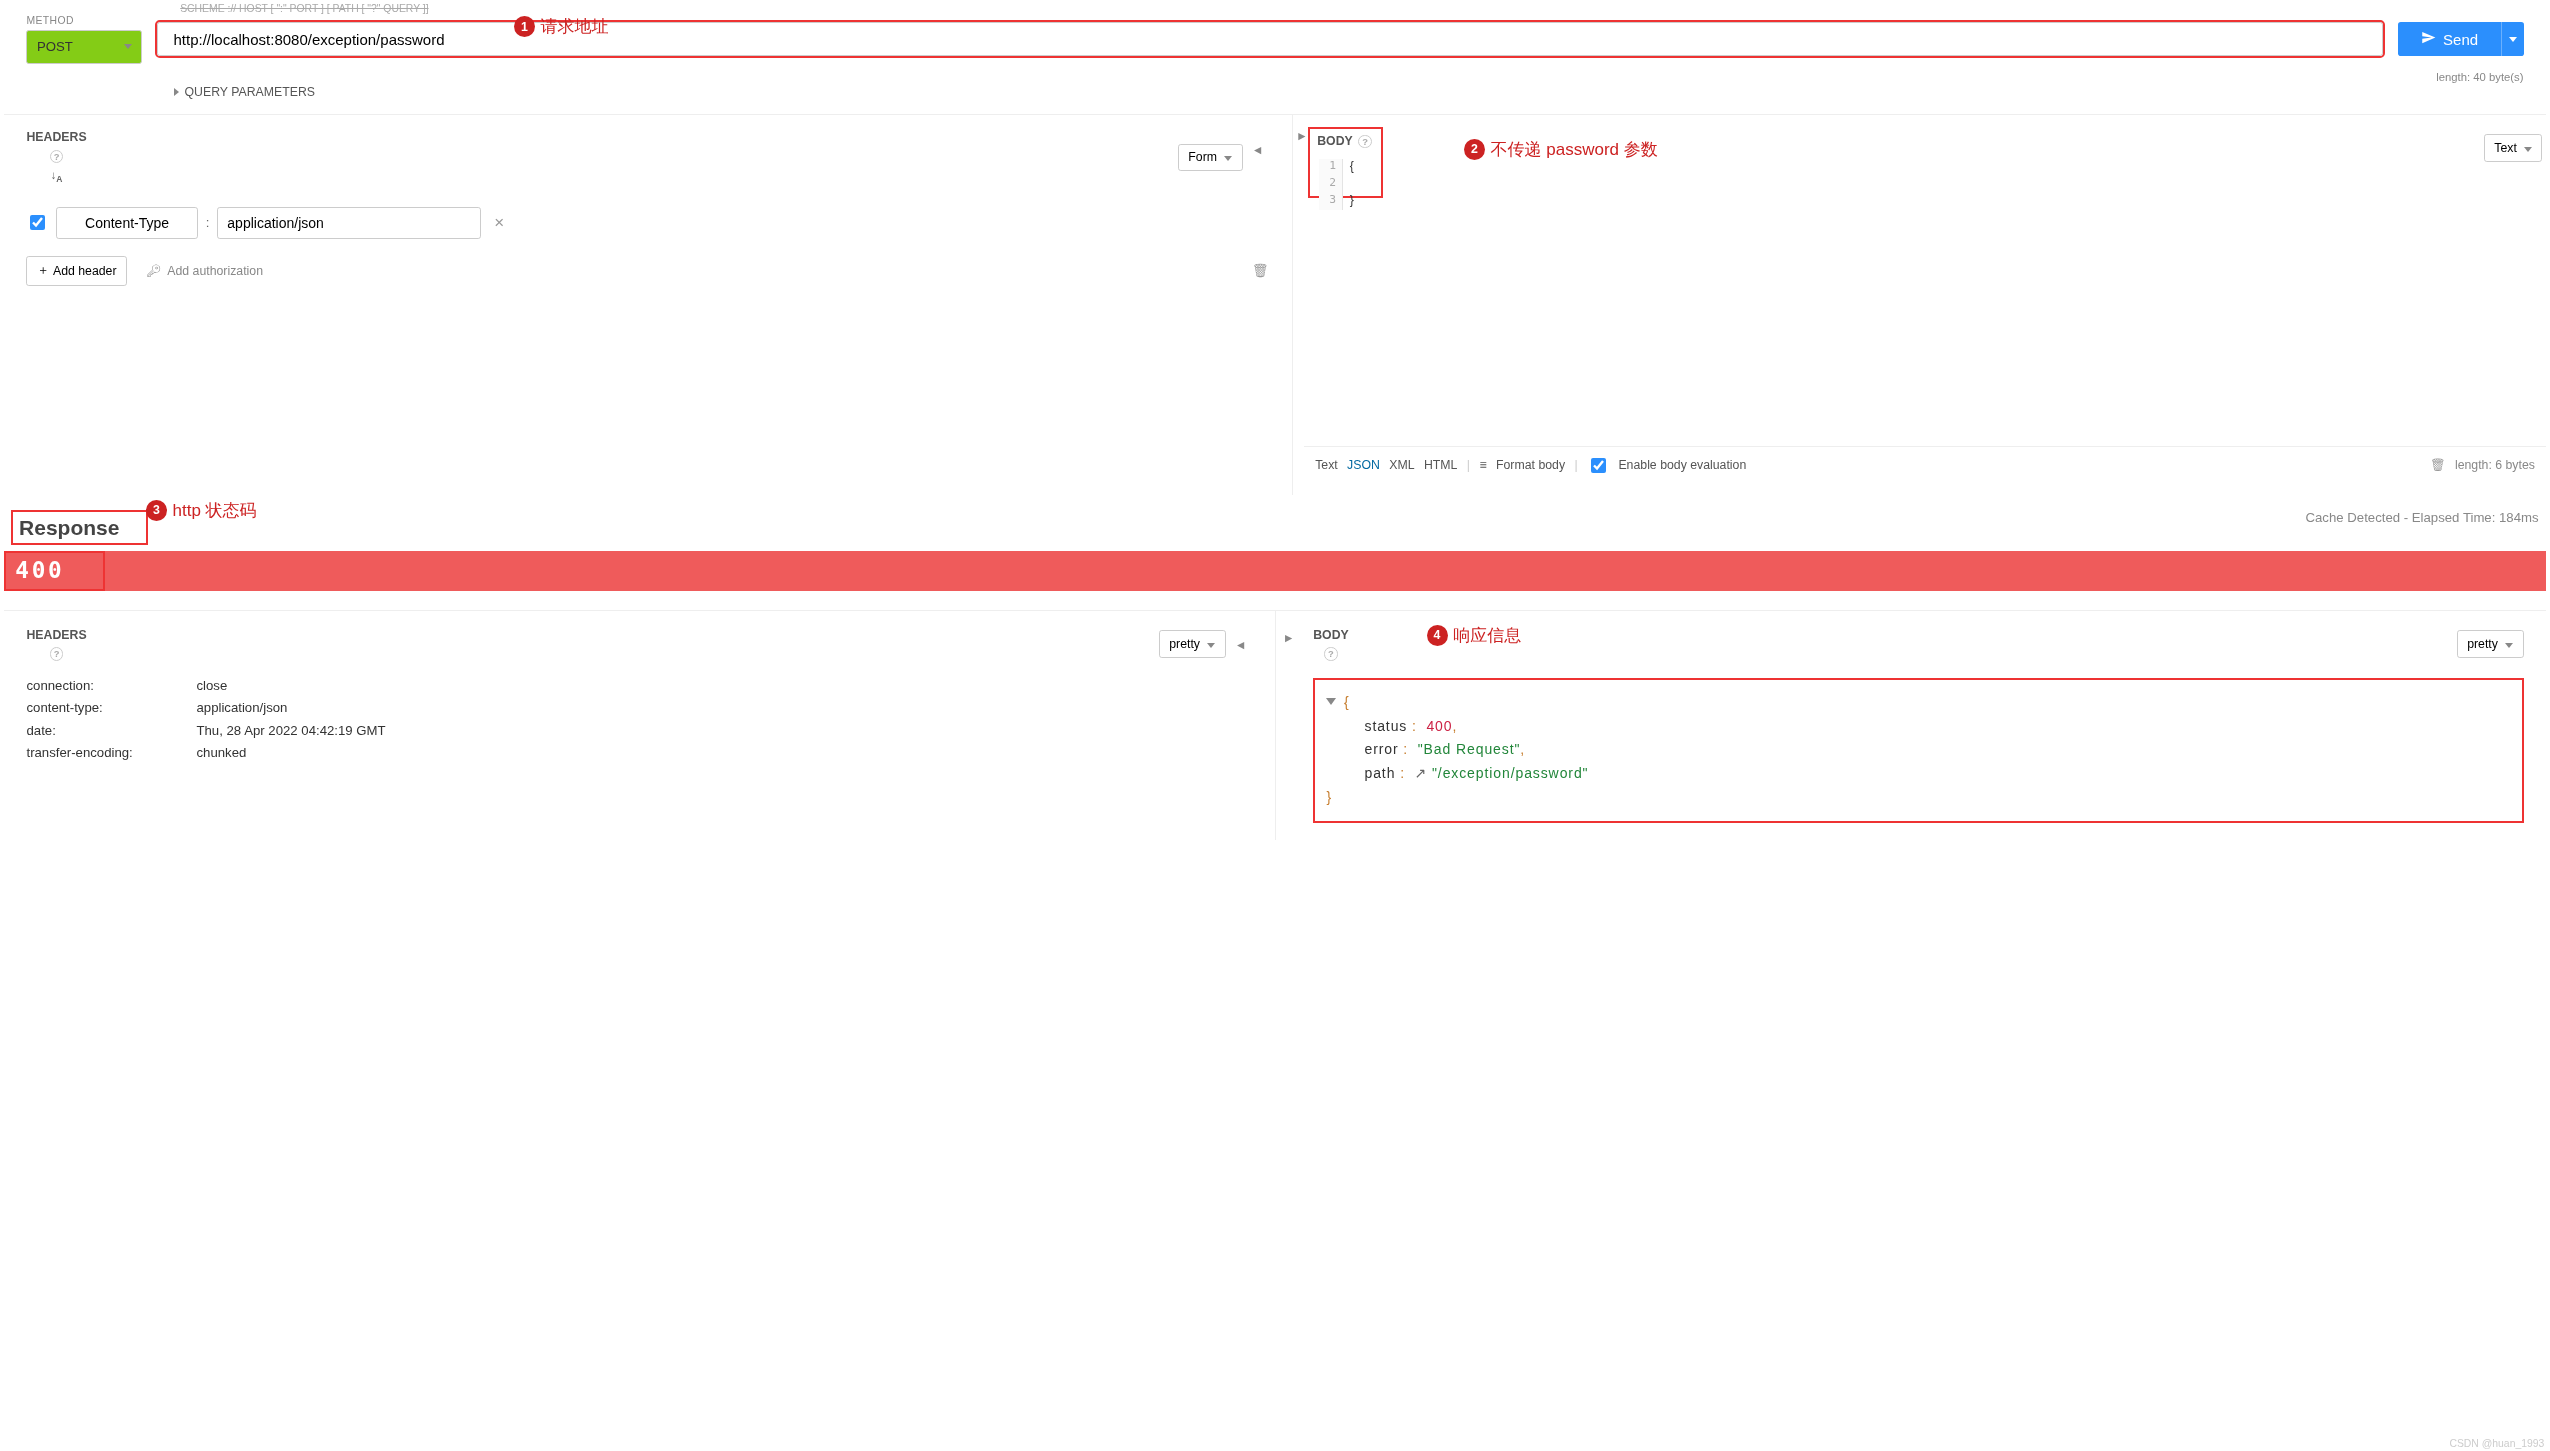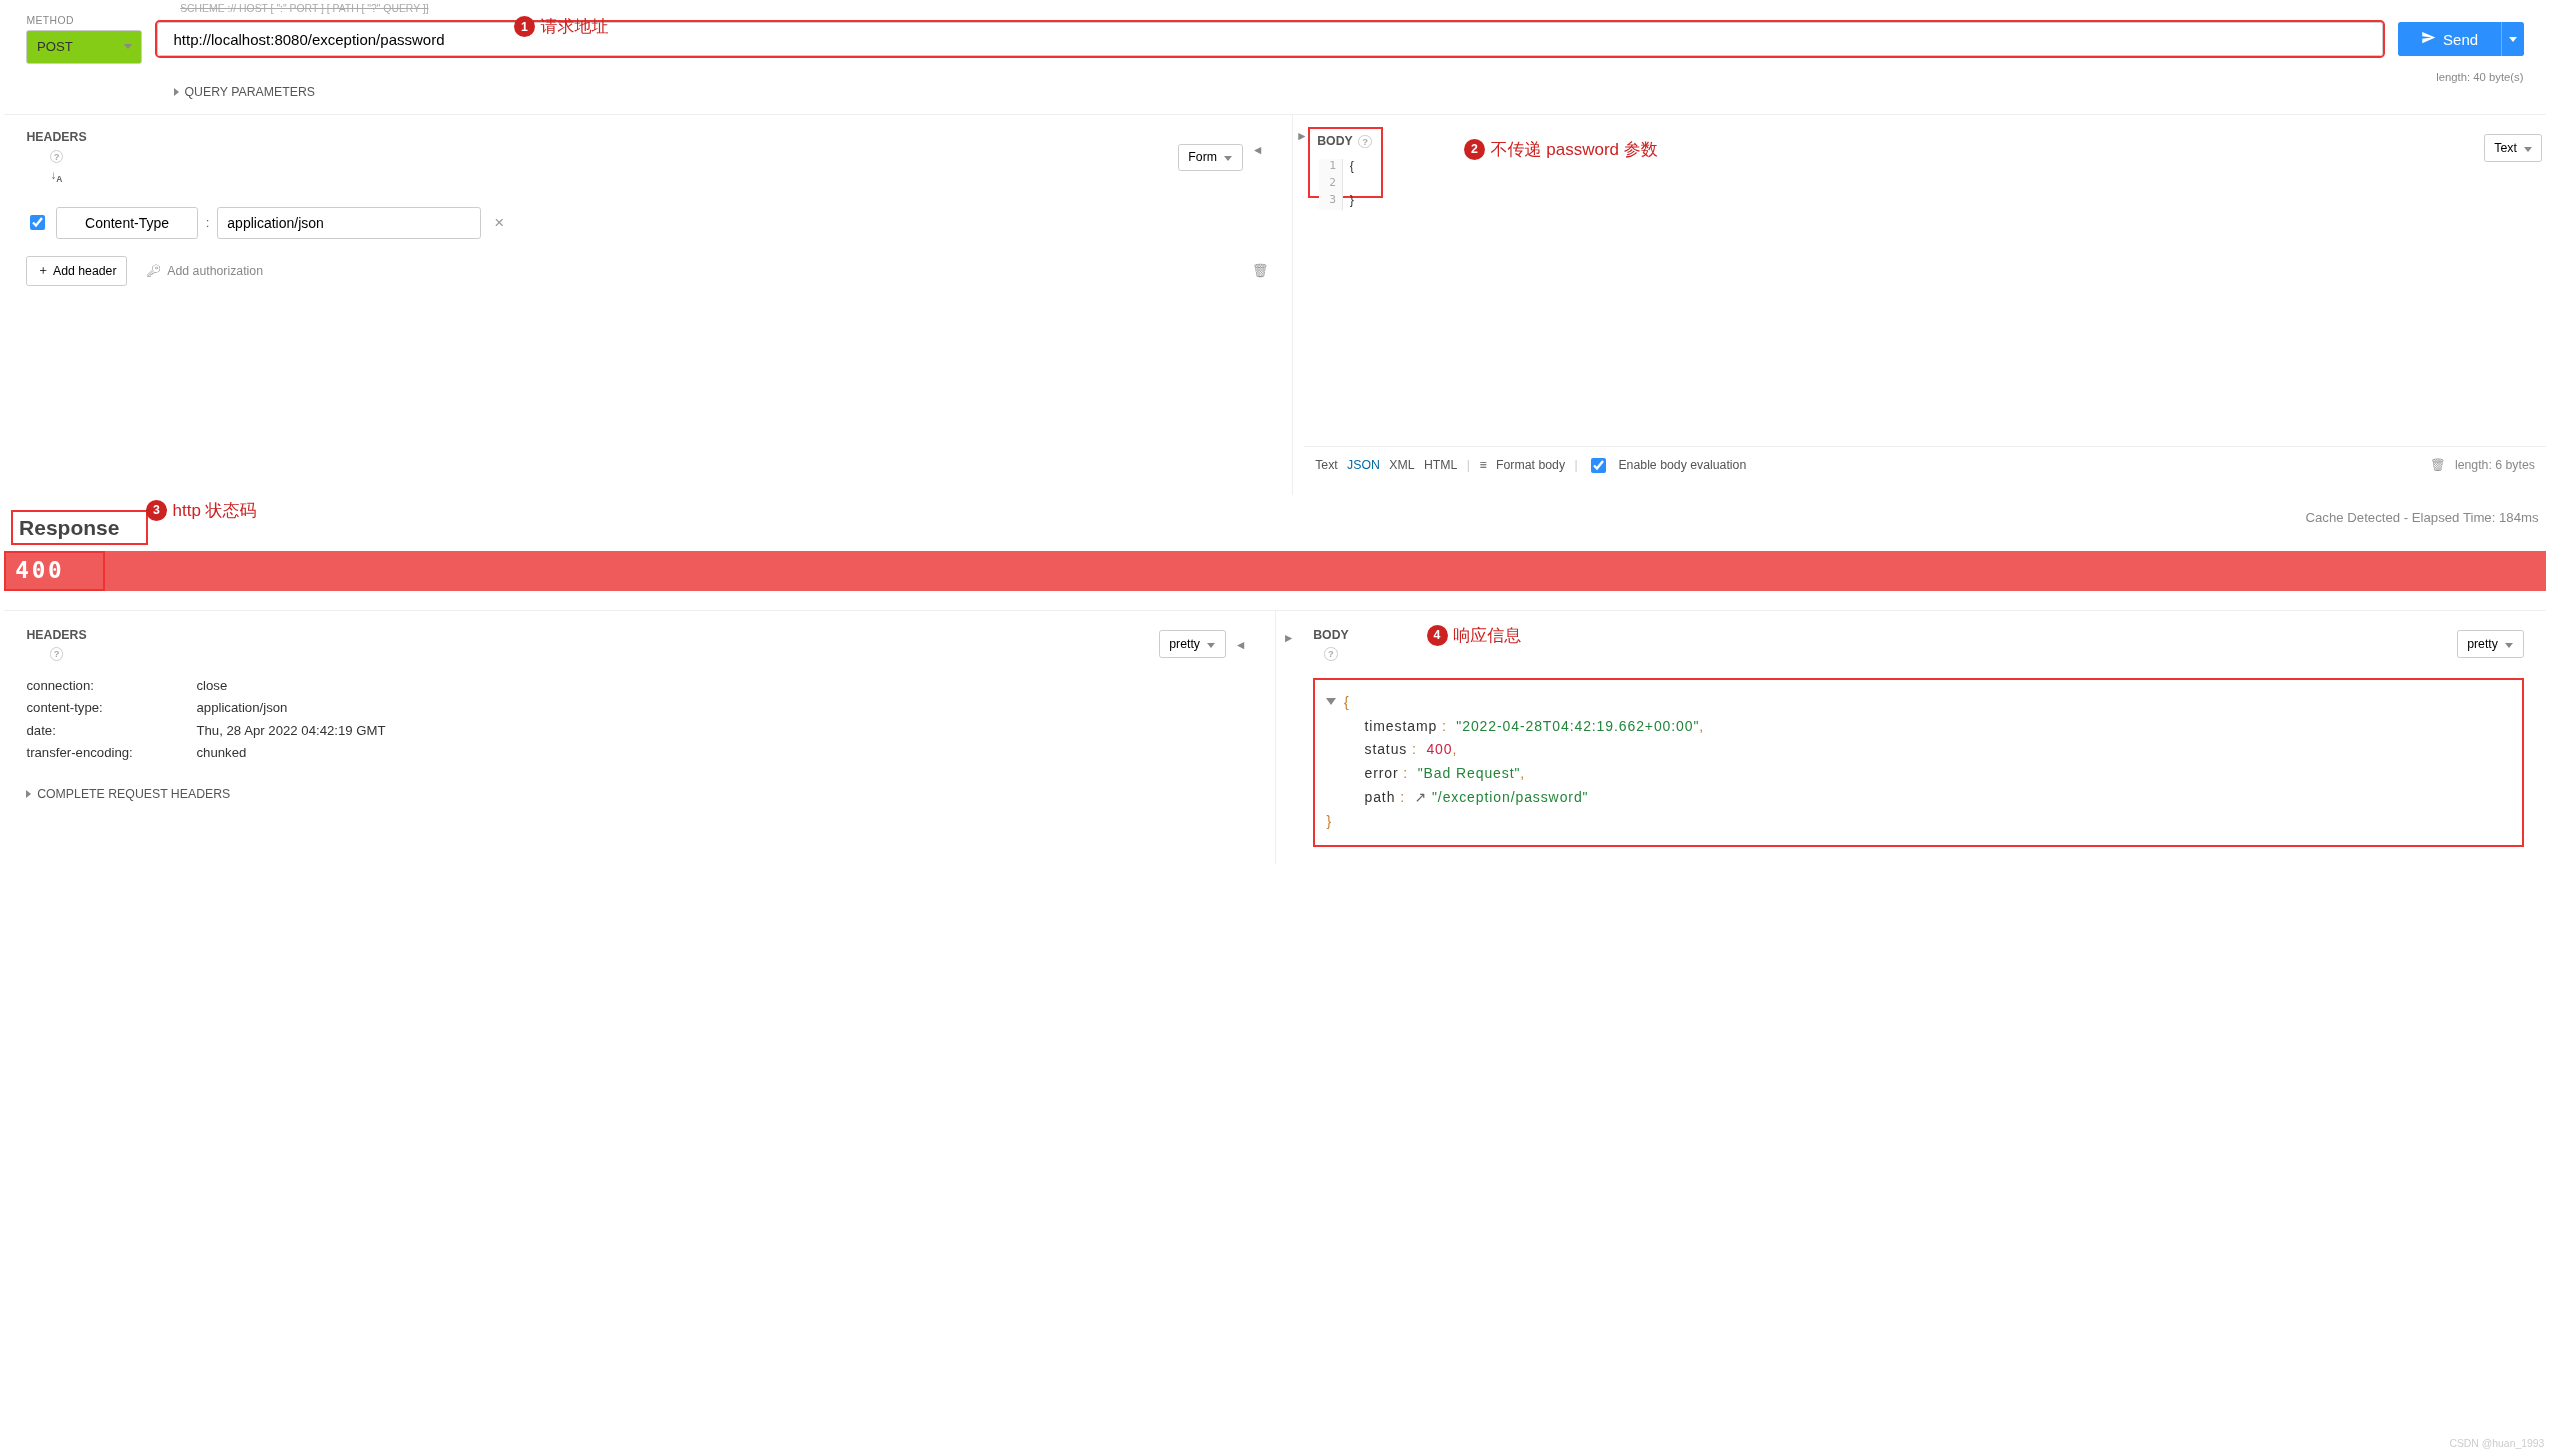--- a/index.html
+++ b/index.html
@@ -259,24 +259,20 @@
         <div class="kv">
           <span>connection:</span>
           <span>close</span>
           <span>content-type:</span>
           <span>application/json</span>
           <span>date:</span>
           <span>Thu, 28 Apr 2022 04:42:19 GMT</span>
           <span>transfer-encoding:</span>
           <span>chunked</span>
         </div>
-        <div class="complete">
-          <span class="tri"></span>
-          <span>COMPLETE REQUEST HEADERS</span>
-        </div>
       </div>
 
       <div class="resp-pane" style="position:relative;">
         <span class="collapsetri" style="position:absolute;left:1.9px;top:21px;">▶</span>
         <div class="resp-hdr-top" style="padding-left:15px;">
           <div class="pane-title">
             <span>BODY</span>
             <span class="help-ic">?</span>
           </div>
           <button class="formbtn">
@@ -285,21 +281,20 @@
           </button>
         </div>
 
         <div class="annot" style="left:151px; top:13.2px;">
           <span class="circle-num">4</span>
           <span>响应信息</span>
         </div>
 
         <div class="json-box" style="margin-left:15px; margin-top:3.8px;">
           <div><span class="jcaret"></span><span class="jpunc">{</span></div>
-          <div style="padding-left:38px;"><span class="json-key">timestamp</span> <span class="jpunc">:</span>&nbsp; <span class="json-str">"2022-04-28T04:42:19.662+00:00"</span><span class="jpunc">,</span></div>
           <div style="padding-left:38px;"><span class="json-key">status</span> <span class="jpunc">:</span>&nbsp; <span class="json-num">400</span><span class="jpunc">,</span></div>
           <div style="padding-left:38px;"><span class="json-key">error</span> <span class="jpunc">:</span>&nbsp; <span class="json-str">"Bad Request"</span><span class="jpunc">,</span></div>
           <div style="padding-left:38px;"><span class="json-key">path</span> <span class="jpunc">:</span>&nbsp; <span style="color:#666;">↗︎</span> <a href="#" class="extlink"><span class="json-str">"/exception/password"</span></a></div>
           <div><span class="jpunc">}</span></div>
         </div>
       </div>
     </div>
   </div>
 
 </div>

